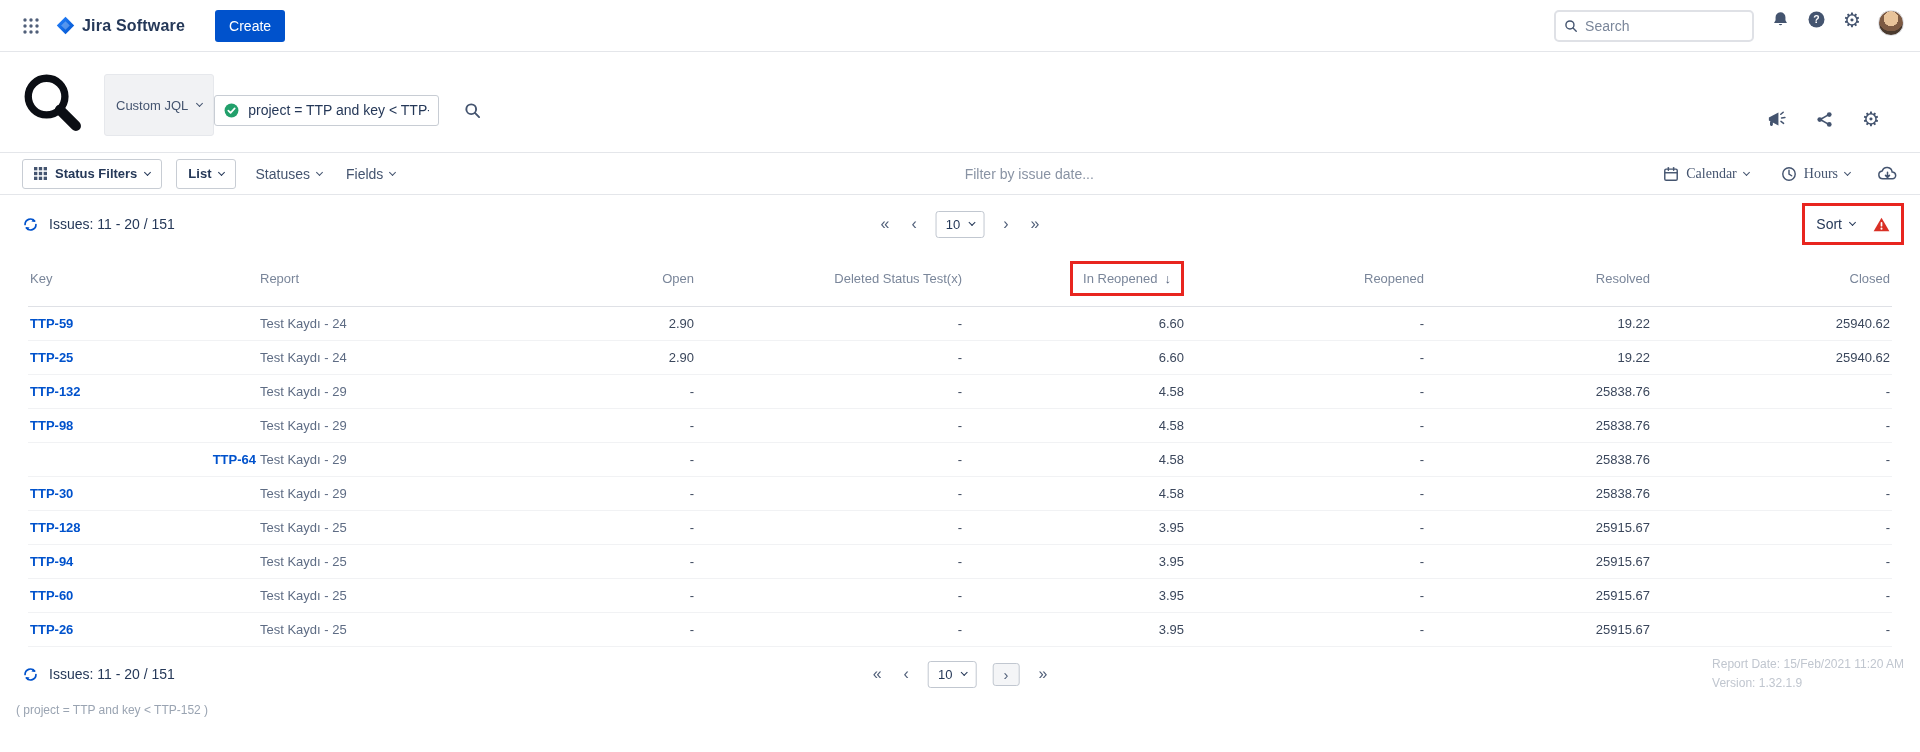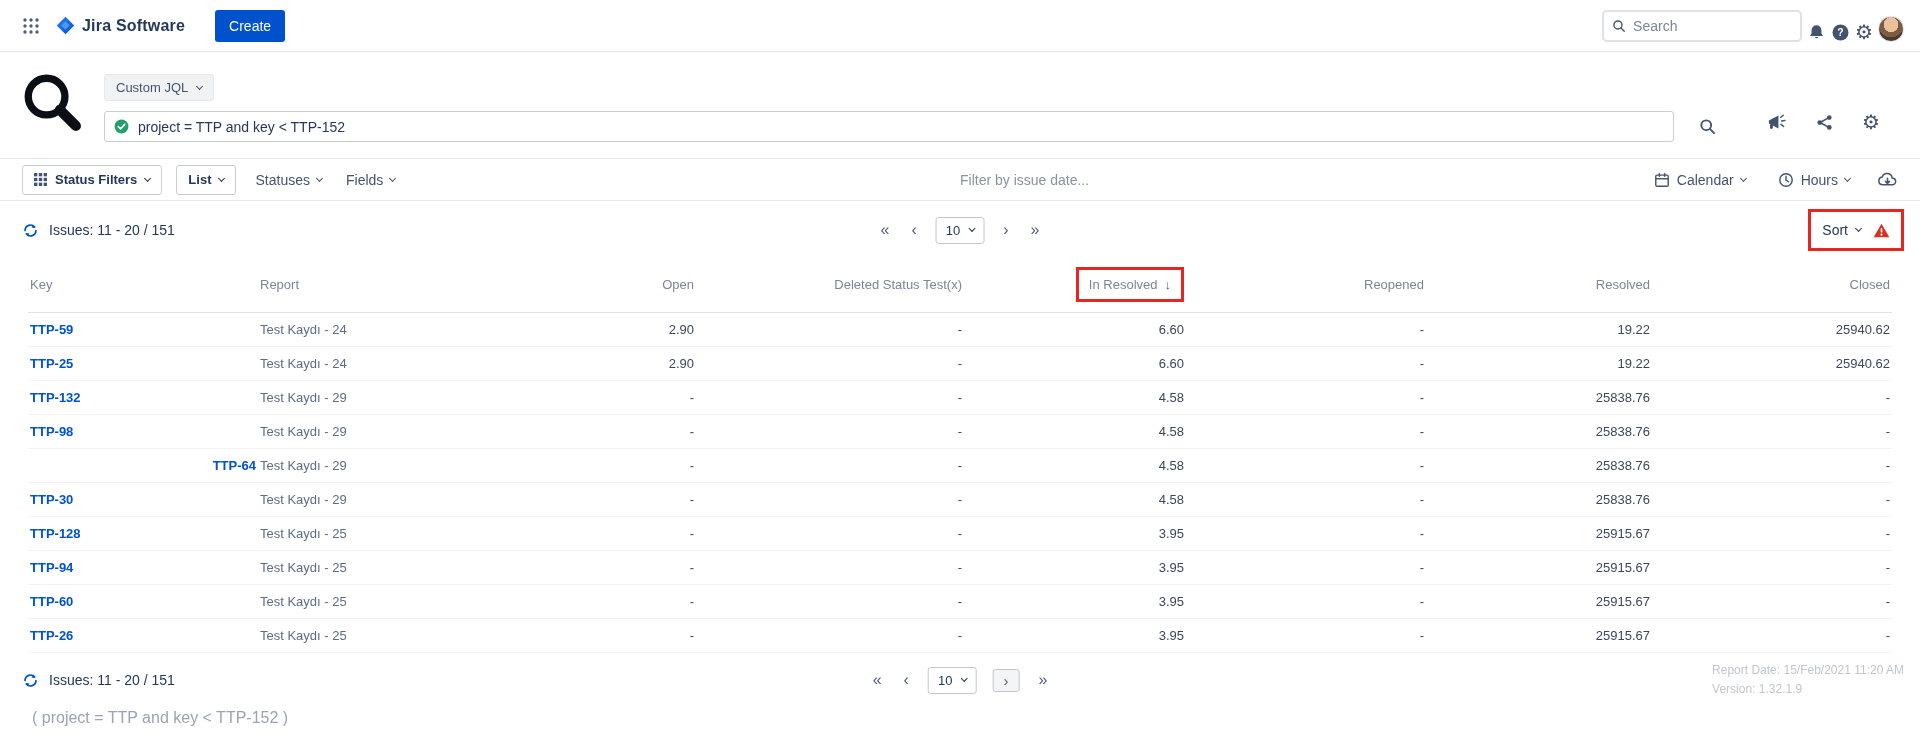--- a/index.html
+++ b/index.html
@@ -44,21 +44,21 @@
   .nav-item.active { color: #0052CC; }
   .nav-item.active::after {
     content: ""; position: absolute; left: 10px; right: 10px; bottom: 0;
     height: 3px; background: #0052CC; border-radius: 2px 2px 0 0;
   }
   .create-btn {
     background: #0052CC; color: #fff; border: none; border-radius: 3px;
     font-family: inherit; font-size: 14px; font-weight: 500;
     height: 32px; padding: 0 14px; margin-left: 12px; cursor: pointer;
   }
-  .nav-right { margin-left: auto; display: flex; align-items: flex-end; gap: 5px; }
+  .nav-right { margin-left: auto; display: flex; align-items: flex-start; gap: 17px; }
   .search-box {
     display: flex; align-items: center; gap: 7px;
     border: 2px solid #DFE1E6; border-radius: 5px;
     height: 32px; width: 200px; padding: 0 8px; background: #fff;
   }
   .search-box input {
     border: none; outline: none; width: 100%;
     font-family: inherit; font-size: 14px; color: #172B4D; background: transparent;
   }
   .search-box input::placeholder { color: #7A869A; }
@@ -66,21 +66,21 @@
   .gear-glyph { font-size: 20px; line-height: 1; color: #44546F; }
   .avatar {
     width: 26px; height: 26px; border-radius: 50%;
     background: radial-gradient(circle at 50% 32%, #e8c39a 0 36%, #7d5a43 37% 62%, #4a3a2e 63% 100%);
     border: 1px solid #DFE1E6; cursor: pointer;
   }
 
   
   .app-header { display: flex; padding: 16px 26px 12px 20px; gap: 18px; }
   .app-logo { flex: none; margin-top: 2px; }
-  .jql-area { flex: 1; display: flex; flex-direction: column; margin-top: 6px; }
+  .jql-area { flex: 1; display: flex; flex-direction: row; margin-top: 6px; }
   .jql-chip {
     display: inline-flex; align-items: center; gap: 9px; width: max-content;
     background: #F1F2F4; border: 1px solid #E6E8EC; border-radius: 3px;
     padding: 5px 11px; font-size: 13px; color: #44546F; cursor: pointer;
   }
   .jql-input-row { display: flex; align-items: center; gap: 23px; margin-top: 10px; }
   .jql-input {
     flex: 1; height: 31px; background: #fff;
     border: 1px solid #C8CDD4; border-radius: 3px;
     display: flex; align-items: center; gap: 9px; padding: 0 9px;
@@ -107,41 +107,41 @@
   .tb-dd {
     display: flex; align-items: center; gap: 7px;
     font-size: 14px; color: #44546F; cursor: pointer; padding: 0 5px; white-space: nowrap;
   }
   .tb-center { flex: 1; display: flex; justify-content: center; }
   .tb-center input {
     border: none; outline: none; width: 260px; text-align: center;
     font-family: inherit; font-size: 14px; color: #253858; background: transparent;
   }
   .tb-center input::placeholder { color: #8993A4; }
-  .tb-right { display: flex; align-items: center; gap: 22px; }
+  .tb-right { display: flex; align-items: center; gap: 22px; font-family: Liberation Serif, serif; }
 
   
   .issues-bar { position: relative; display: flex; align-items: center; padding: 8px 16px 8px 22px; min-height: 54px; }
   .issues-left { display: flex; align-items: center; gap: 10px; font-size: 14px; color: #253858; }
   .refresh-btn { cursor: pointer; display: flex; }
   .pagination {
     position: absolute; left: 50%; transform: translateX(-50%);
     display: flex; align-items: center; gap: 16px;
     font-size: 16px; color: #505F79;
   }
   .pg-btn { cursor: pointer; line-height: 1; padding: 2px 3px; }
   .pg-btn.boxed { border: 1px solid #C1C7D0; background: #F4F5F7; border-radius: 3px; padding: 3px 10px; font-size: 15px; }
   .page-size {
     display: flex; align-items: center; gap: 9px;
     border: 1px solid #C1C7D0; border-radius: 3px; background: #fff;
     padding: 5px 9px; font-size: 13px; color: #253858; cursor: pointer;
   }
   .sort-annot {
     margin-left: auto; border: 3px solid #E8251F;
-    display: flex; align-items: center; gap: 12px;
+    display: flex; align-items: center; gap: 18px;
     padding: 10px 11px; font-size: 14px; color: #253858;
   }
   .sort-label-wrap { display: flex; align-items: center; gap: 8px; cursor: pointer; }
 
   
   .table-wrap { padding: 0 28px; }
   table { width: 100%; border-collapse: collapse; table-layout: fixed; }
   col.c1 { width: 230px; } col.c2 { width: 318px; } col.c3 { width: 120px; }
   col.c4 { width: 268px; } col.c5 { width: 222px; } col.c6 { width: 240px; }
   col.c7 { width: 226px; }
@@ -155,21 +155,21 @@
     padding: 9px 2px; border-bottom: 1px solid #F1F2F4; white-space: nowrap;
   }
   td.summary-cell { color: #5E6C84; }
   .key-link { color: #0052CC; font-weight: 600; text-decoration: none; cursor: pointer; }
   .th-inner { display: inline-flex; align-items: center; gap: 7px; }
   .sort-arrow { font-size: 13px; color: #505F79; }
   .annot-box { display: inline-block; border: 3px solid #E8251F; padding: 7px 10px; }
 
   
   .footer-right { margin-left: auto; color: #C0C6CF; font-size: 12px; line-height: 1.6; }
-  .jql-echo { padding: 2px 32px 0; font-size: 16px; color: #9AA4B2; }
+  .jql-echo { padding: 2px 16px 0; font-size: 12px; color: #9AA4B2; }
 </style>
 </head>
 <body>
 
 <header class="navbar">
   <span class="app-switcher">
     <svg width="18" height="18" viewBox="0 0 18 18">
         <g fill="#505F79">
       <circle cx="3" cy="3" r="1.7"></circle>
           <circle cx="9" cy="3" r="1.7"></circle>
@@ -408,21 +408,21 @@
         <col class="c7">
         <col class="c8">
     </colgroup>
     <thead>
       <tr>
           <th style="text-align: left;"><span class="th-label">Key</span></th>
           <th style="text-align: left;"><span class="th-label">Report</span></th>
           <th style="text-align: right;"><span class="th-label">Open</span></th>
           <th style="text-align: right;"><span class="th-label">Deleted Status Test(x)</span></th>
           <th style="text-align: right;"><span class="annot-box"><span class="th-inner">
-                <span class="th-label">In Resolved</span>
+                <span class="th-label">In Reopened</span>
                 <span class="sort-arrow">↓</span>
               </span></span></th>
           <th style="text-align: right;"><span class="th-label">Reopened</span></th>
           <th style="text-align: right;"><span class="th-label">Resolved</span></th>
           <th style="text-align: right;"><span class="th-label">Closed</span></th>
         </tr>
     </thead>
     <tbody>
         <tr>
           <td style="text-align: left;"><a class="key-link" href="#">TTP-59</a></td>

